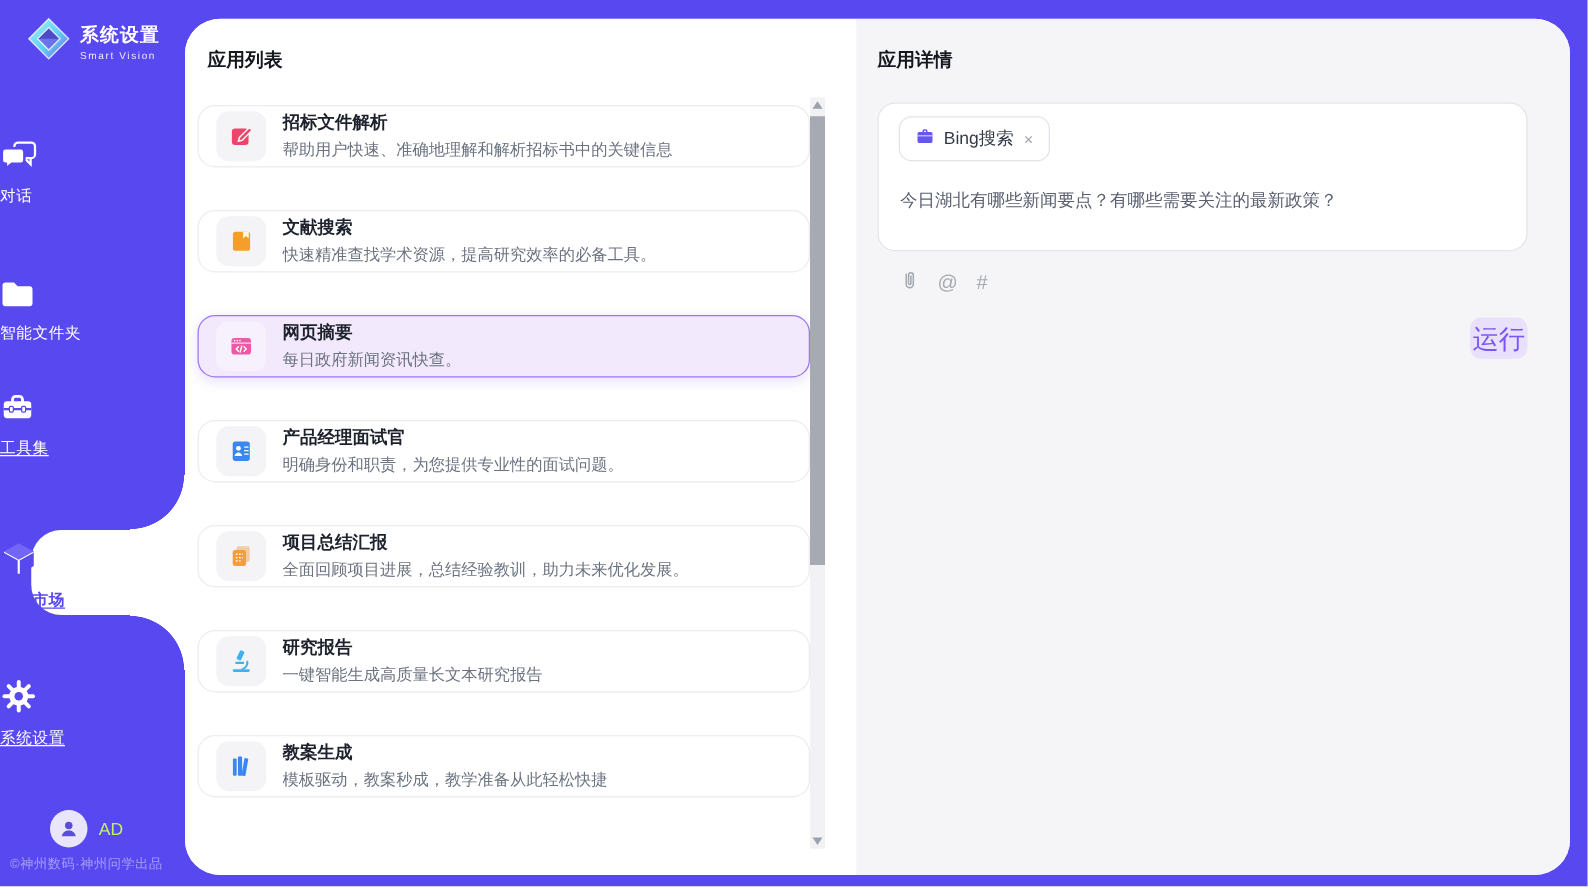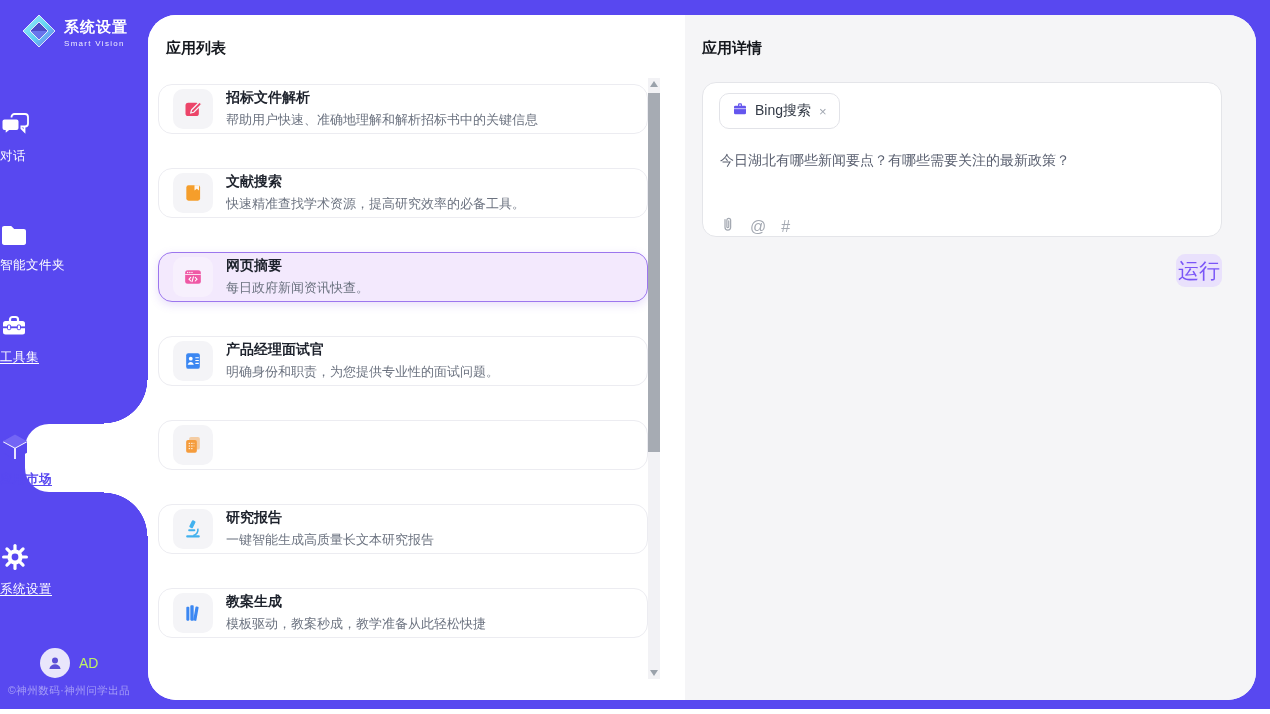--- a/index.html
+++ b/index.html
@@ -60,21 +60,21 @@
 
   
   .scrollbar { position:absolute; right:25px; top:63px; width:12px; height:601px; background:#f2f2f5; }
   .scroll-thumb { position:absolute; left:0; top:15px; width:12px; height:359px; background:#a6abb3; }
   .scroll-arrow { position:absolute; left:2px; width:0; height:0; cursor:pointer;
     border-left:4px solid transparent; border-right:4px solid transparent; }
   .scroll-arrow.up { top:3px; border-bottom:6px solid #9aa2ab; }
   .scroll-arrow.down { bottom:3px; border-top:6px solid #9aa2ab; }
 
   
-  .input-card { position:absolute; left:17px; top:67px; width:520px; height:155px;
+  .input-card { position:absolute; left:17px; top:67px; width:520px; height:119px;
     background:#fff; border:1px solid #e4e5e9; border-radius:14px; }
   .chip { position:absolute; left:16px; top:10px; height:36px; padding:0 12px;
     border:1px solid #e2e3e8; border-radius:10px; background:#fff;
     display:inline-flex; align-items:center; cursor:pointer; }
   .chip-label { font-size:14px; color:#333a46; margin-left:7px; }
   .chip-close { font-size:13px; color:#a0a6b0; margin-left:8px; cursor:pointer; }
   .query-text { position:absolute; left:17px; top:69px; font-size:14px; color:#5a6070; width:480px; }
   .tool-row { position:absolute; left:17px; top:133px; display:flex; align-items:center; gap:15px;
     color:#a4a9b2; }
   .glyph-icon { font-size:16px; cursor:pointer; }
@@ -254,20 +254,24 @@
         </div>
 
         <div class="card">
           <div class="card-icon" style="color: rgb(245, 156, 60);">
             <svg width="20" height="20" viewBox="0 0 24 24">
               <rect x="7.4" y="2.4" width="12.8" height="15" rx="2.2" fill="currentColor" opacity=".45"></rect>
               <rect x="3.8" y="6" width="12.8" height="15.4" rx="2.2" fill="currentColor"></rect>
               <path d="M6.8 10h6.8M6.8 13.2h6.8M6.8 16.4h4.6" stroke="#fff" stroke-width="1.2" stroke-dasharray="1.7 1.3"></path>
             </svg>
           </div>
+          <div class="card-text">
+            <div class="card-title">项目总结汇报</div>
+            <div class="card-desc">全面回顾项目进展，总结经验教训，助力未来优化发展。</div>
+          </div>
         </div>
 
 
         <div class="card">
           <div class="card-icon" style="color: rgb(65, 177, 238);">
             <svg width="20" height="20" viewBox="0 0 24 24">
               <rect x="9" y="1.6" width="4.6" height="9.4" rx="1.2" transform="rotate(26 11.3 6.3)" fill="currentColor"></rect>
               <path d="M17.8 11.6a6.9 6.9 0 0 1-5.4 8.2" stroke="currentColor" stroke-width="1.9" fill="none"></path>
               <rect x="6.2" y="12.4" width="8.6" height="2.3" rx="1.1" fill="currentColor"></rect>
               <rect x="3.8" y="19.6" width="16.4" height="2.6" rx="1.3" fill="currentColor"></rect>

